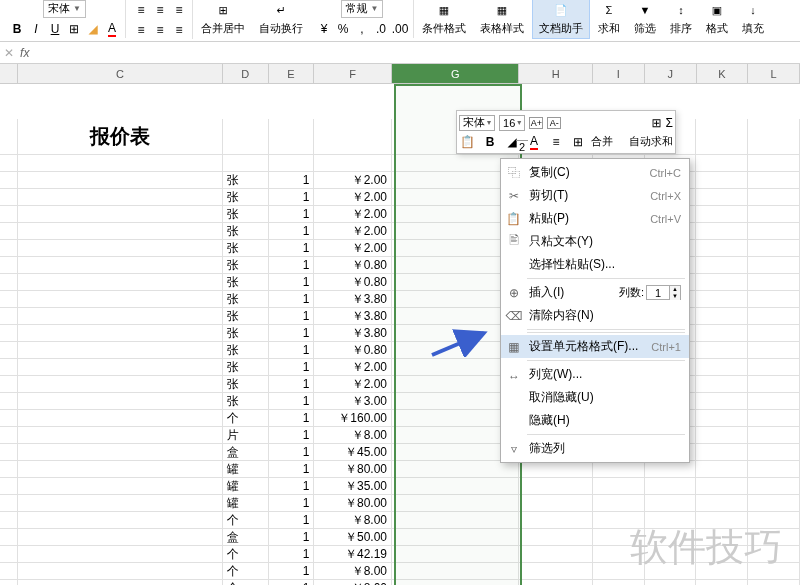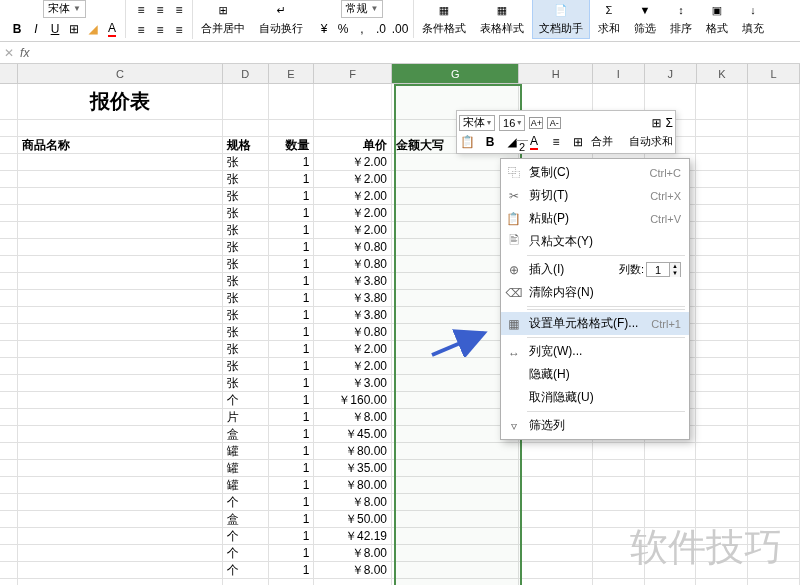--- a/index.html
+++ b/index.html
@@ -149,21 +149,21 @@
       <div class="col-h" style="width: 46px;">E</div>
       <div class="col-h" style="width: 78px;">F</div>
       <div class="col-h sel" style="width: 128px;">G</div>
       <div class="col-h" style="width: 74px;">H</div>
       <div class="col-h" style="width: 52px;">I</div>
       <div class="col-h" style="width: 52px;">J</div>
       <div class="col-h" style="width: 52px;">K</div>
       <div class="col-h" style="width: 52px;">L</div>
     </div>
   <div class="rows" id="gridrows">
-      <div class="row" style="height: 36px;">
+      <div class="row" style="height: 36px; margin-top: 35px;">
         <div class="cell" style="width: 18px;"></div>
         <div class="cell title" style="width: 206px;">报价表</div>
         <div class="cell" style="width: 46px;"></div>
         <div class="cell" style="width: 46px; justify-content: flex-end;"></div>
         <div class="cell" style="width: 78px; justify-content: flex-end;"></div>
         <div class="cell" style="width: 128px;"></div>
         <div class="cell" style="width: 74px;"></div>
         <div class="cell" style="width: 52px;"></div>
         <div class="cell" style="width: 52px;"></div>
         <div class="cell" style="width: 52px;"></div>
@@ -174,33 +174,20 @@
         <div class="cell" style="width: 206px;"></div>
         <div class="cell" style="width: 46px;"></div>
         <div class="cell" style="width: 46px; justify-content: flex-end;"></div>
         <div class="cell" style="width: 78px; justify-content: flex-end;"></div>
         <div class="cell" style="width: 128px;"></div>
         <div class="cell" style="width: 74px;"></div>
         <div class="cell" style="width: 52px;"></div>
         <div class="cell" style="width: 52px;"></div>
         <div class="cell" style="width: 52px;"></div>
         <div class="cell" style="width: 52px;"></div>
-      </div>
-      <div class="row">
-        <div class="cell hdr" style="width: 18px;"></div>
-        <div class="cell hdr" style="width: 206px;">商品名称</div>
-        <div class="cell hdr" style="width: 46px;">规格</div>
-        <div class="cell hdr" style="width: 46px; justify-content: flex-end;">数量</div>
-        <div class="cell hdr" style="width: 78px; justify-content: flex-end;">单价</div>
-        <div class="cell hdr" style="width: 128px;">金额大写</div>
-        <div class="cell hdr" style="width: 74px;"></div>
-        <div class="cell hdr" style="width: 52px;"></div>
-        <div class="cell hdr" style="width: 52px;"></div>
-        <div class="cell hdr" style="width: 52px;"></div>
-        <div class="cell hdr" style="width: 52px;"></div>
       </div>
       <div class="row">
         <div class="cell" style="width: 18px;"></div>
         <div class="cell" style="width: 206px;"></div>
         <div class="cell" style="width: 46px;">张</div>
         <div class="cell" style="width: 46px; justify-content: flex-end;">1</div>
         <div class="cell" style="width: 78px; justify-content: flex-end;">￥2.00</div>
         <div class="cell" style="width: 128px;"></div>
         <div class="cell" style="width: 74px;"></div>
         <div class="cell" style="width: 52px;"></div>
@@ -582,20 +569,23 @@
     </div>
   <div class="ctx-item">
       <span class="ctx-ico">📋</span>
       <span>粘贴(P)</span>
       <span class="sc">Ctrl+V</span>
     </div>
   <div class="ctx-item">
       <span class="ctx-ico">🖹</span>
       <span>只粘文本(Y)</span>
     </div>
+  <div class="ctx-item">
+      <span>选择性粘贴(S)...</span>
+    </div>
   <div class="ctx-sep"></div>
   <div class="ctx-item">
       <span class="ctx-ico">⊕</span>
       <span>插入(I)</span>
     <span class="ctx-extra">
         <span>列数:</span>
       <span class="spin">
           <input value="1" style="">
           <span class="spin-btns">
             <span class="spin-b">▲</span>
@@ -614,24 +604,24 @@
       <span class="ctx-ico">▦</span>
       <span>设置单元格格式(F)...</span>
       <span class="sc">Ctrl+1</span>
     </div>
   <div class="ctx-sep"></div>
   <div class="ctx-item">
       <span class="ctx-ico">↔</span>
       <span>列宽(W)...</span>
     </div>
   <div class="ctx-item">
+      <span>取消隐藏(U)</span>
+    </div>
+  <div class="ctx-item">
       <span>隐藏(H)</span>
-    </div>
-  <div class="ctx-item">
-      <span>取消隐藏(U)</span>
     </div>
   <div class="ctx-sep"></div>
   <div class="ctx-item">
       <span class="ctx-ico">▿</span>
       <span>筛选列</span>
     </div>
 </div>
 
 <svg class="arrow" viewBox="0 0 60 30">
   <defs>

